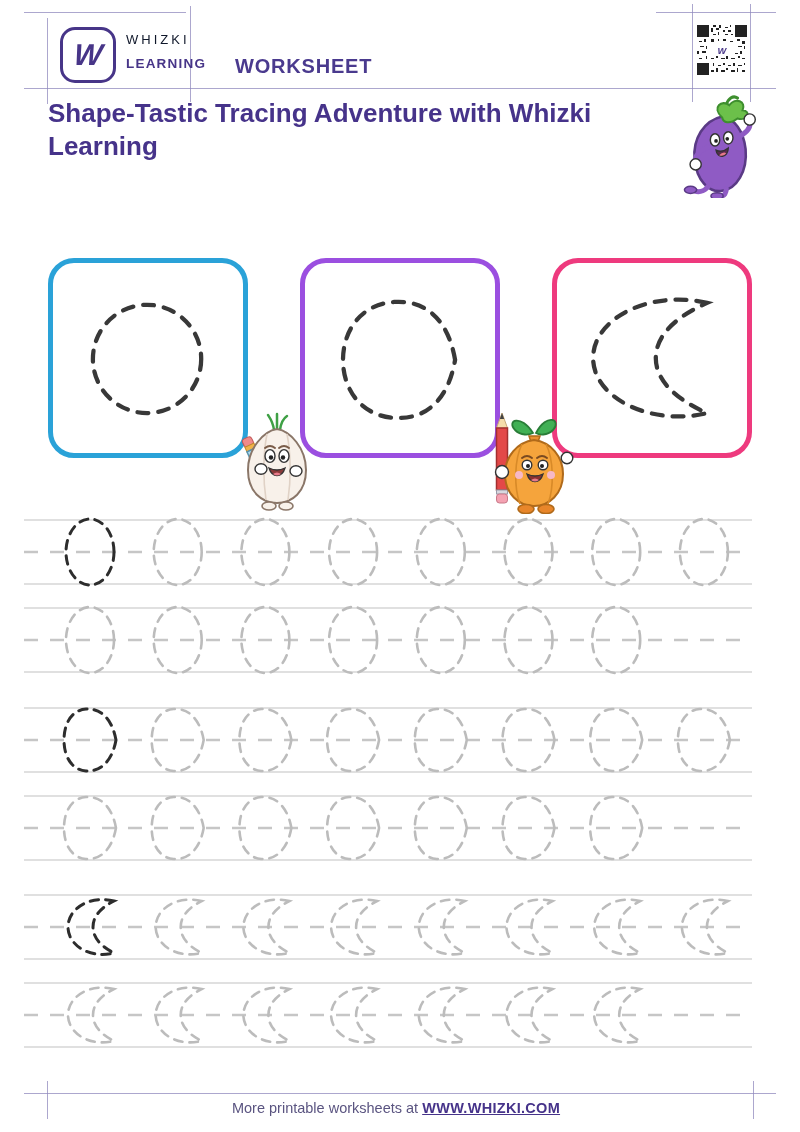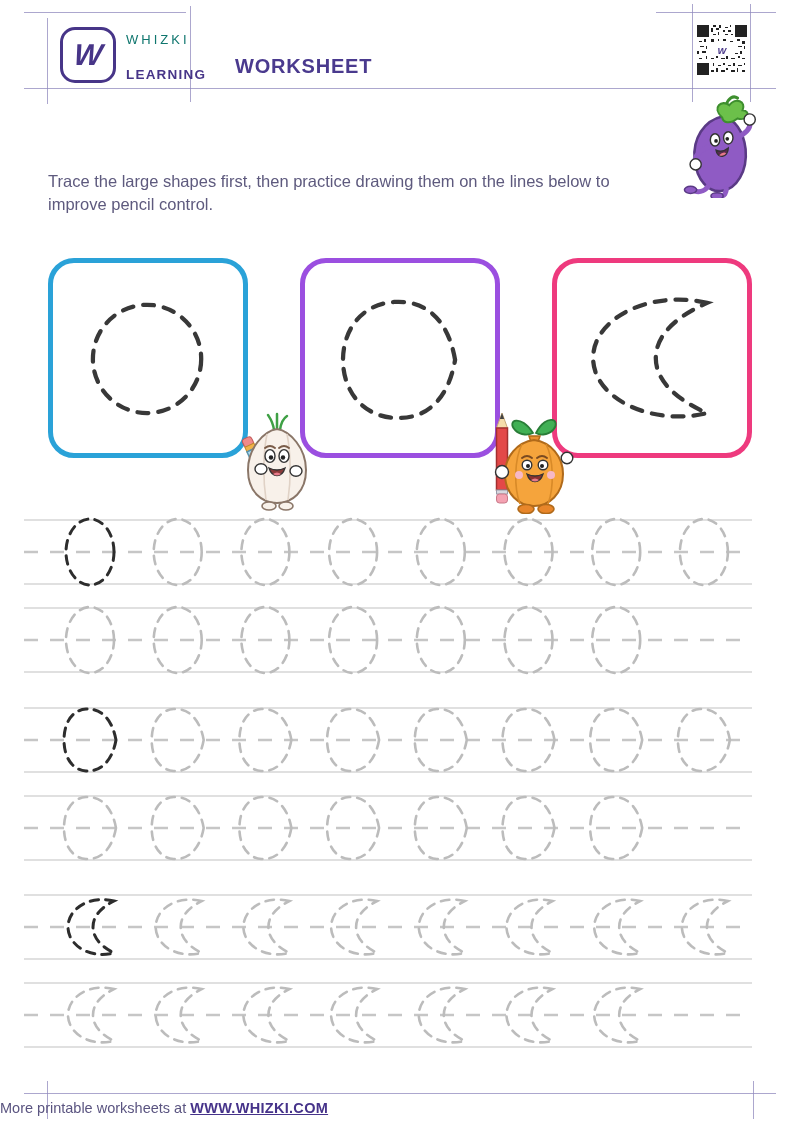--- a/index.html
+++ b/index.html
@@ -8,22 +8,22 @@
 
   
   .hair{position:absolute;background:#9089bd;opacity:.75;}
   .hair.h{height:1px;} .hair.v{width:1px;}
 
   
   .logo-box{position:absolute;left:60px;top:27px;width:50px;height:50px;border:3.5px solid #473588;
             border-radius:15px;display:flex;align-items:center;justify-content:center;}
   .logo-w{font-size:30px;font-weight:bold;font-style:italic;color:#473588;transform:skewX(-6deg);}
   .brand{position:absolute;left:126px;top:33px;line-height:1;}
-  .brand .t1{font-size:13px;letter-spacing:3px;color:#0f766e;font-weight:500;}
-  .brand .t2{font-size:13.5px;letter-spacing:1.2px;color:#473588;font-weight:800;margin-top:22px;}
+  .brand .t1{font-size:13px;letter-spacing:3px;color:#0f172a;font-weight:500;}
+  .brand .t2{font-size:13.5px;letter-spacing:1.2px;color:#473588;font-weight:800;margin-top:11px;}
   .kicker{position:absolute;left:207px;top:29px;font-size:20px;letter-spacing:.8px;color:#4a3a8e;font-weight:500;}
   .doctype{position:absolute;left:207px;top:55px;font-size:20px;letter-spacing:.8px;color:#4a3a8e;font-weight:800;margin-left:28px;}
   .qr{position:absolute;left:697px;top:25px;width:50px;height:50px;}
 
   
   .title{position:absolute;left:48px;top:97px;width:660px;font-size:26px;font-weight:bold;
          color:#46338a;line-height:1.26;}
   .instructions{position:absolute;left:48px;top:170px;width:600px;font-size:16.5px;color:#5e5a7e;line-height:1.42;}
 
   
@@ -37,21 +37,21 @@
   .row svg{width:728px;height:76px;display:block;}
   .guide-solid{stroke:#d6d6d6;stroke-width:1.6;}
   .guide-dash{stroke:#c6c6c6;stroke-width:2.6;stroke-dasharray:14 12;}
   .trace-dark{fill:none;stroke:#2d2d2d;stroke-width:3;stroke-dasharray:8.5 7;stroke-linecap:round;}
   .trace-light{fill:none;stroke:#bcbcbc;stroke-width:2.6;stroke-dasharray:8.5 7;stroke-linecap:round;}
 
   
   .mascot{position:absolute;z-index:5;}
 
   
-  .footer-text{position:absolute;left:0;top:1100px;width:792px;
+  .footer-text{position:absolute;left:0;top:1100px;width:792px;text-align:center;
                font-size:14.5px;color:#5a5480;}
   .footer-text .site{font-weight:800;text-decoration:underline;color:#46338a;letter-spacing:.3px;}
   .defs-holder{position:absolute;width:0;height:0;overflow:hidden;}
 </style>
 </head>
 <body>
 
 <div class="page">
 
   <div class="hair h" style="left:24px;top:12px;width:162px;"></div>
@@ -126,21 +126,21 @@
         <rect x="14" y="26" width="2" height="1"></rect>
         <rect x="17" y="25" width="1" height="1"></rect>
       <rect x="20" y="26" width="2" height="1"></rect>
         <rect x="23" y="25" width="1" height="2"></rect>
         <rect x="26" y="26" width="2" height="1"></rect>
     </g>
     <rect x="10" y="11" width="9" height="7" fill="#fff"></rect>
     <text x="14.5" y="16.6" font-size="5.4" font-weight="bold" font-style="italic" fill="#473588" text-anchor="middle" font-family="Liberation Sans, sans-serif">W</text>
   </svg>
 
-  <div class="instructions">Trace the large shapes first, then practice drawing them on the lines below to improve pencil control.</div>
+  <div class="title">Shape-Tastic Tracing Adventure with Whizki Learning</div>
 
   <svg class="mascot" style="left:664px;top:94px;width:100px;height:104px;" viewBox="0 0 96 102">
     <path d="M60 11 C62 4 67 1 71 4" fill="none" stroke="#3e8f2e" stroke-width="3" stroke-linecap="round"></path>
     <path d="M56 22 C38 26 27 44 29 64 C31 85 43 97 56 95 C70 93 81 76 79 54 C77 36 68 24 56 22 Z" fill="#8f5bc4" stroke="#5a3a85" stroke-width="2.5"></path>
     <path d="M56 23 C45 13 56 5 63 11 C69 3 80 7 76 16 C85 17 81 27 71 24 C63 30 57 28 56 23 Z" fill="#6cc04a" stroke="#3e8f2e" stroke-width="2"></path>
     <ellipse cx="49" cy="45" rx="4.6" ry="6" fill="#fff" stroke="#333" stroke-width="1.4"></ellipse>
     <ellipse cx="62" cy="43" rx="4.6" ry="6" fill="#fff" stroke="#333" stroke-width="1.4"></ellipse>
     <circle cx="50" cy="46" r="1.8" fill="#222"></circle>
       <circle cx="61" cy="44" r="1.8" fill="#222"></circle>
     <path d="M50 55 C51 64 62 63 62 53 Q56 58 50 55 Z" fill="#5a2a50" stroke="#333" stroke-width="1.3"></path>

